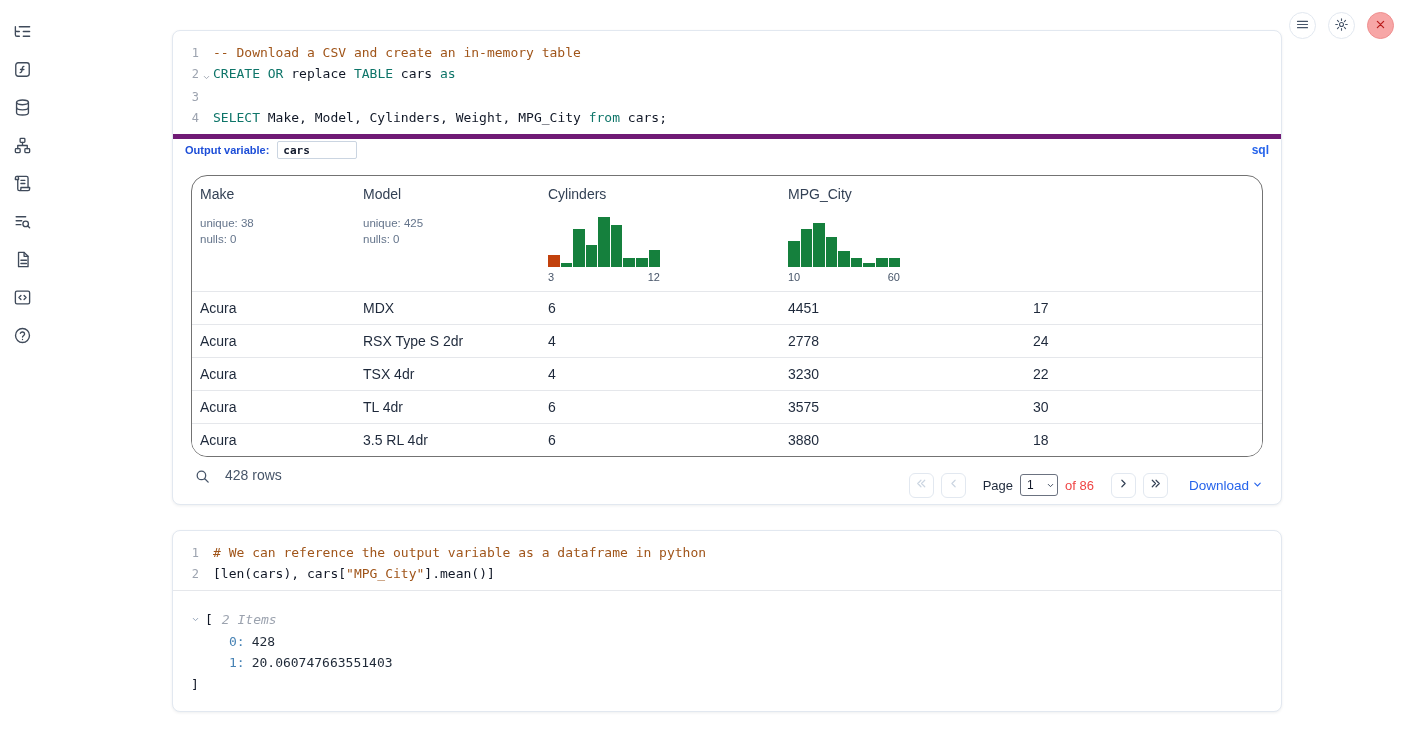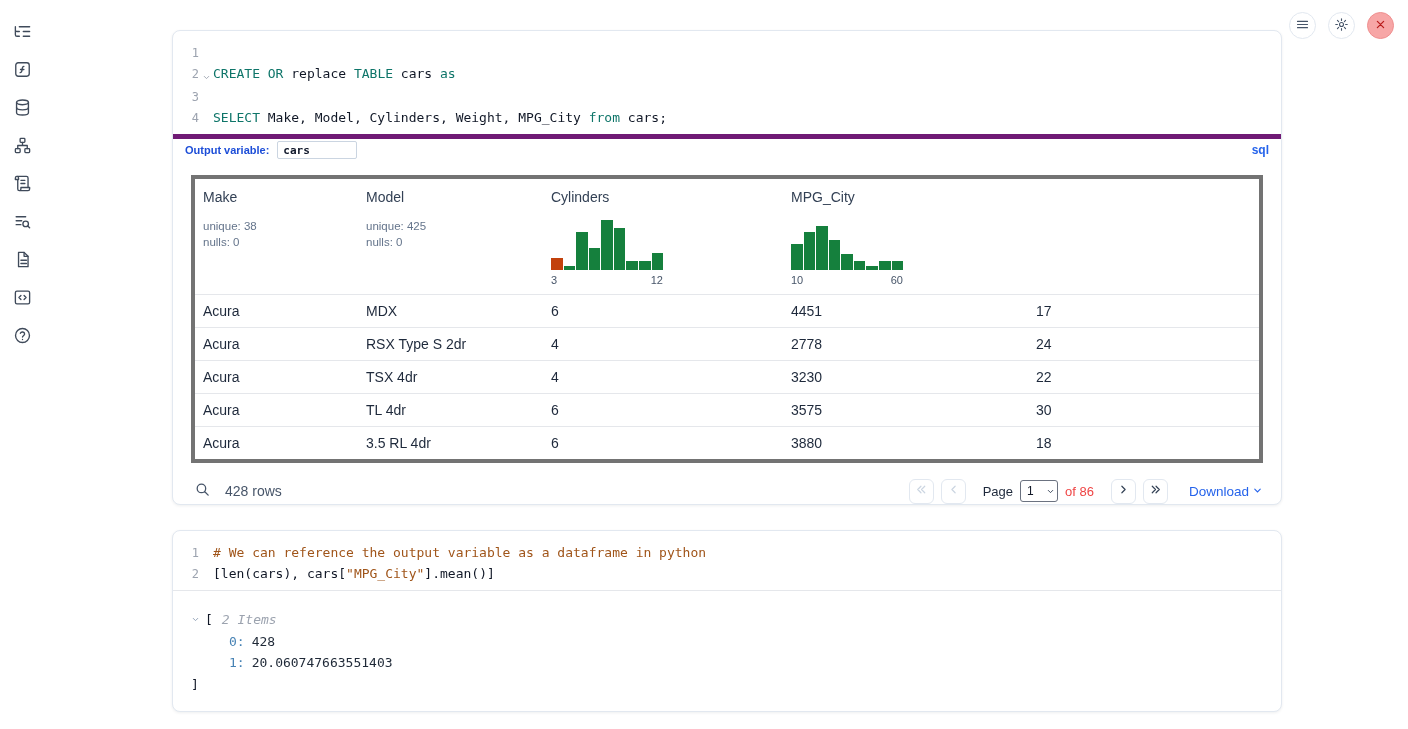--- a/index.html
+++ b/index.html
@@ -32,34 +32,34 @@
   .tok-c { color:#a0551a; }
   .tok-s { color:#a0551a; }
 
   
   .outvar-bar { display:flex; align-items:center; gap:8px; border-top:5px solid #701a75; padding:4px 12px; height:27px; }
   .outvar-label { color:#1d4ed8; font-size:11px; font-weight:700; }
   .outvar-input { width:80px; height:18px; border:1px solid #cbd5e1; border-radius:2px; font-family:"DejaVu Sans Mono", monospace; font-size:11px; font-weight:600; color:#0f172a; padding:0 5px; }
   .lang-badge { margin-left:auto; color:#2563eb; font-size:12px; font-weight:700; }
 
   
-  .table-wrap { margin:14px 18px 0; border:4px solid #737373; border-radius:0; overflow:hidden; }
+  .table-wrap { margin:14px 18px 0; border:1px solid #737373; border-radius:16px; overflow:hidden; }
   .thead, .trow { display:grid; grid-template-columns:163px 185px 240px 245px 1fr; }
   .th { padding:10px 0 8px 8px; }
   .th-name { font-size:14px; color:#334155; }
   .th-stats { margin-top:13px; font-size:11.5px; color:#64748b; line-height:16px; }
   .hist { margin-top:13px; width:112px; height:52px; display:flex; align-items:flex-end; gap:1px; }
   .hbar { flex:1; background:#15803d; }
   .hbar.hl { background:#c2410c; }
   .hist-labels { width:112px; display:flex; justify-content:space-between; font-size:11px; color:#475569; margin-top:4px; }
   .trow { border-top:1px solid #e5e7eb; height:33px; align-items:center; font-size:14px; color:#1e293b; background:#fff; cursor:default; }
   .tcell { padding-left:8px; white-space:nowrap; overflow:hidden; }
 
   
-  .cell-footer { display:flex; align-items:center; margin:10px 18px 8px; height:36px; }
+  .cell-footer { display:flex; margin:10px 18px 8px; height:36px; }
   .search-btn { background:none; border:none; color:#475569; width:22px; height:22px; display:flex; align-items:center; justify-content:center; cursor:pointer; }
   .search-btn svg { width:17px; height:17px; }
   .rowcount { margin-left:12px; font-size:14px; color:#475569; }
   .pager { margin-left:auto; display:flex; align-items:center; gap:7px; }
   .page-btn { width:25px; height:25px; border:1px solid #e2e8f0; border-radius:6px; background:#fff; display:flex; align-items:center; justify-content:center; color:#334155; cursor:pointer; }
   .page-btn svg { width:13px; height:13px; }
   .page-btn.disabled { color:#cbd5e1; }
   .page-label { font-size:13px; color:#1e293b; margin-left:10px; }
   .page-select-wrap { position:relative; }
   .page-select { width:38px; height:22px; border:1px solid #6b7280; border-radius:3px; background:#fff; font-size:12px; color:#111827; padding:0 12px 0 6px; appearance:none; -webkit-appearance:none; cursor:pointer; }
@@ -163,20 +163,21 @@
           <path d="M7 7l10 10M17 7L7 17"></path>
         </svg></span>
     </button>
 </div>
 
 <section class="cell" id="cell1">
   <div class="code-block">
     <div class="code-line">
       <span class="ln">1</span>
       <span class="gutter-slot"></span>
+      <span class="code-text"><span class="tok-c">-- Download a CSV and create an in-memory table</span></span>
     </div>
     <div class="code-line">
       <span class="ln">2</span>
       <span class="gutter-slot">
           <span><svg viewBox="0 0 24 24" fill="none" stroke="currentColor" stroke-width="2.4" stroke-linecap="round">
               <path d="M6 9l6 6 6-6"></path>
             </svg></span>
         </span>
       <span class="code-text"><span class="tok-k">CREATE</span><span> </span><span class="tok-k">OR</span><span> replace </span><span class="tok-k">TABLE</span><span> cars </span><span class="tok-k">as</span></span>
     </div>

